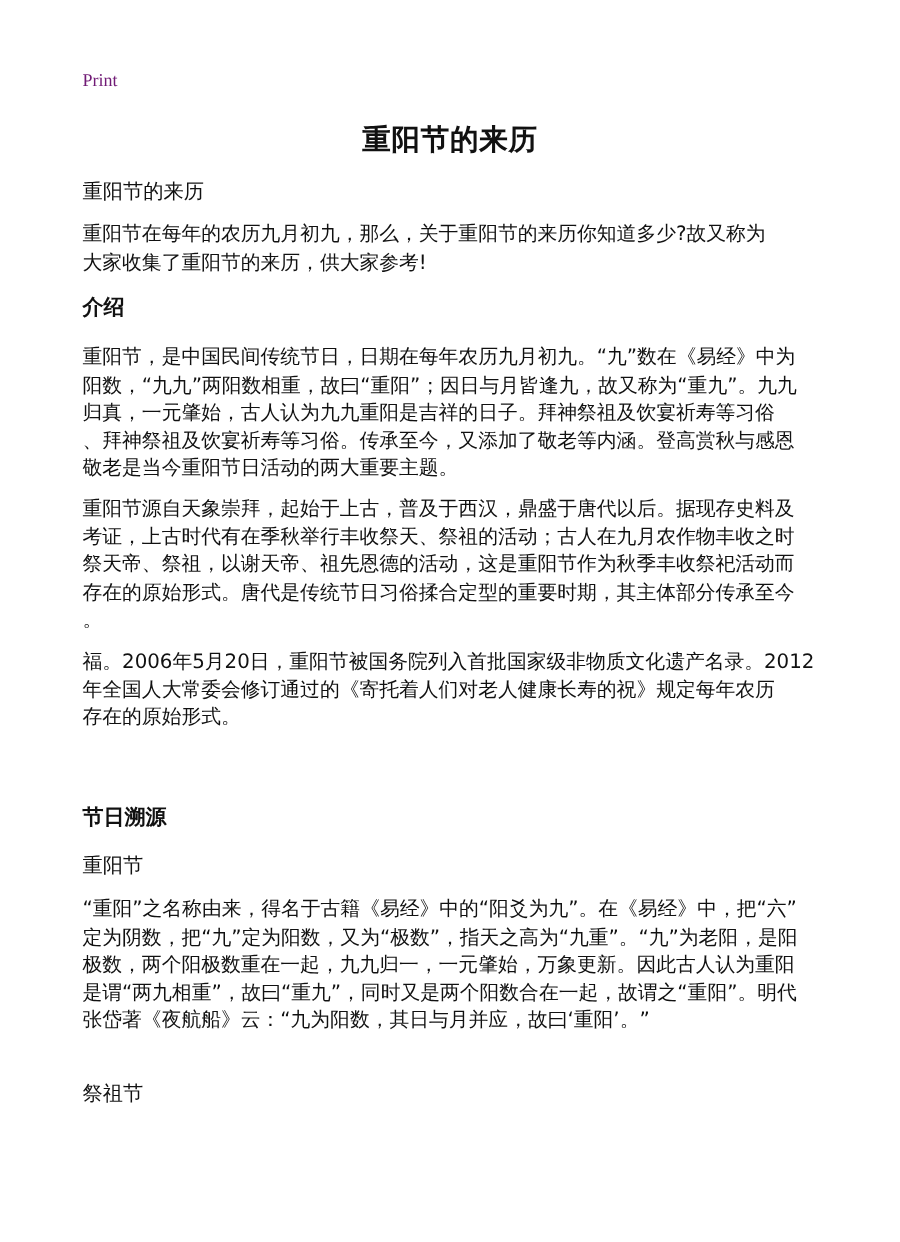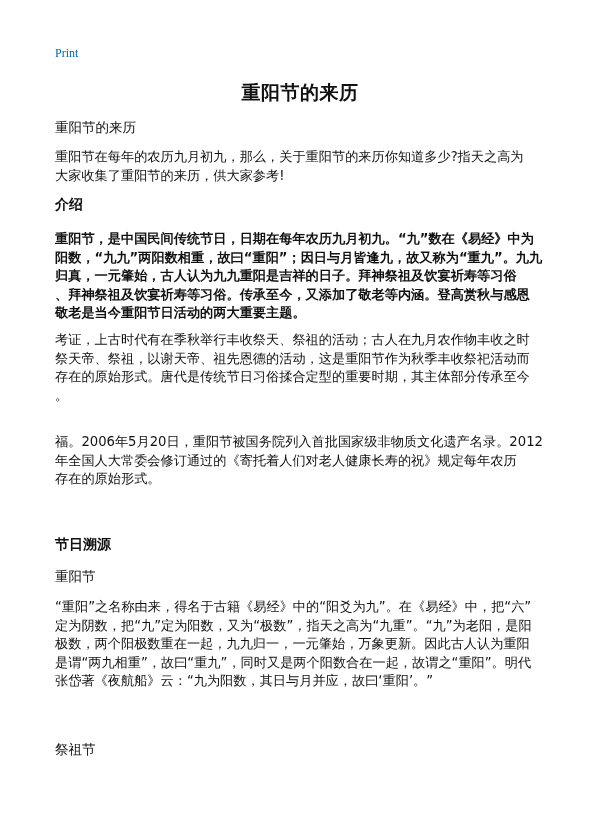--- a/index.html
+++ b/index.html
@@ -20,21 +20,21 @@
       left: 55px;
       top: 0;
       width: 495px;
     }
     .print-link {
       position: absolute;
       top: 46px;
       left: 0;
       font-family: "Liberation Serif", "DejaVu Serif", serif;
       font-size: 12px;
-      color: #0369a1;
+      color: #701a75;
       text-decoration: none;
     }
     .title {
       position: absolute;
       top: 80px;
       left: 0;
       width: 490px;
       text-align: center;
       font-size: 19px;
       font-weight: bold;
@@ -70,35 +70,36 @@
 
 <div class="page">
 
   <a class="print-link">Print</a>
 
   <h1 class="title">重阳节的来历</h1>
 
   <p class="subhead" style="top:119px;">重阳节的来历</p>
 
   <p class="block" style="top:148px;">
-    <span class="ln">重阳节在每年的农历九月初九，那么，关于重阳节的来历你知道多少?指天之高为</span>
+    <span class="ln">重阳节在每年的农历九月初九，那么，关于重阳节的来历你知道多少?故又称为</span>
     <span class="ln">大家收集了重阳节的来历，供大家参考!</span>
   </p>
 
   <h2 class="heading" style="top:196px;">介绍</h2>
 
-  <p class="block" style="top:230px;font-weight:bold;">
+  <p class="block" style="top:230px;">
     <span class="ln">重阳节，是中国民间传统节日，日期在每年农历九月初九。“九”数在《易经》中为</span>
     <span class="ln">阳数，“九九”两阳数相重，故曰“重阳”；因日与月皆逢九，故又称为“重九”。九九</span>
     <span class="ln">归真，一元肇始，古人认为九九重阳是吉祥的日子。拜神祭祖及饮宴祈寿等习俗</span>
     <span class="ln">、拜神祭祖及饮宴祈寿等习俗。传承至今，又添加了敬老等内涵。登高赏秋与感恩</span>
     <span class="ln">敬老是当今重阳节日活动的两大重要主题。</span>
   </p>
 
   <p class="block" style="top:331px;">
+    <span class="ln">重阳节源自天象崇拜，起始于上古，普及于西汉，鼎盛于唐代以后。据现存史料及</span>
     <span class="ln">考证，上古时代有在季秋举行丰收祭天、祭祖的活动；古人在九月农作物丰收之时</span>
     <span class="ln">祭天帝、祭祖，以谢天帝、祖先恩德的活动，这是重阳节作为秋季丰收祭祀活动而</span>
     <span class="ln">存在的原始形式。唐代是传统节日习俗揉合定型的重要时期，其主体部分传承至今</span>
     <span class="ln">。</span>
   </p>
 
   <p class="block" style="top:433px;">
     <span class="ln">福。2006年5月20日，重阳节被国务院列入首批国家级非物质文化遗产名录。2012</span>
     <span class="ln">年全国人大常委会修订通过的《寄托着人们对老人健康长寿的祝》规定每年农历</span>
     <span class="ln">存在的原始形式。</span>
@@ -109,15 +110,15 @@
   <p class="subhead" style="top:568px;">重阳节</p>
 
   <p class="block" style="top:598px;">
     <span class="ln">“重阳”之名称由来，得名于古籍《易经》中的“阳爻为九”。在《易经》中，把“六”</span>
     <span class="ln">定为阴数，把“九”定为阳数，又为“极数”，指天之高为“九重”。“九”为老阳，是阳</span>
     <span class="ln">极数，两个阳极数重在一起，九九归一，一元肇始，万象更新。因此古人认为重阳</span>
     <span class="ln">是谓“两九相重”，故曰“重九”，同时又是两个阳数合在一起，故谓之“重阳”。明代</span>
     <span class="ln">张岱著《夜航船》云：“九为阳数，其日与月并应，故曰‘重阳’。”</span>
   </p>
 
-  <p class="subhead" style="top:741px;text-align:center;">祭祖节</p>
+  <p class="subhead" style="top:720px;text-align:center;">祭祖节</p>
 
 </div>
 
 </body></html>

